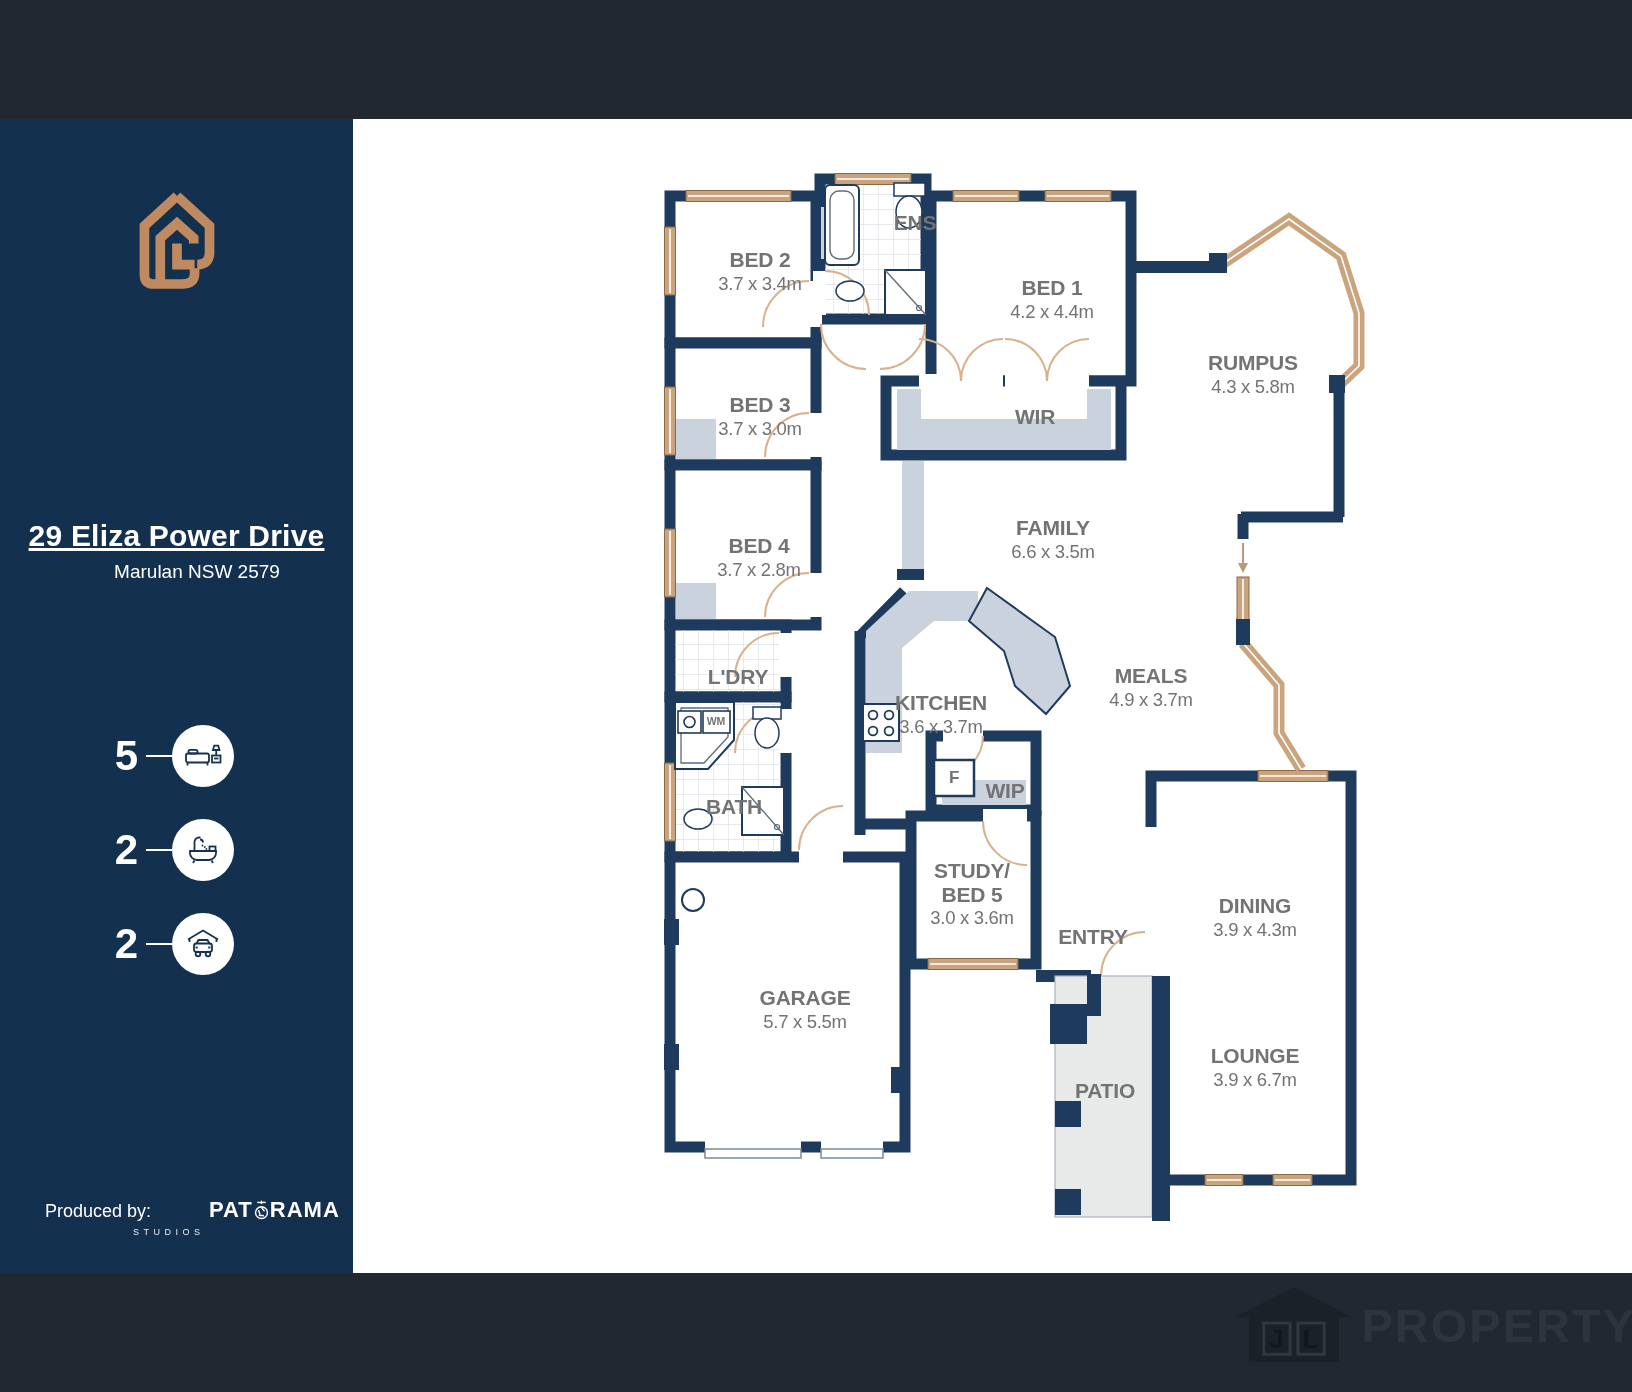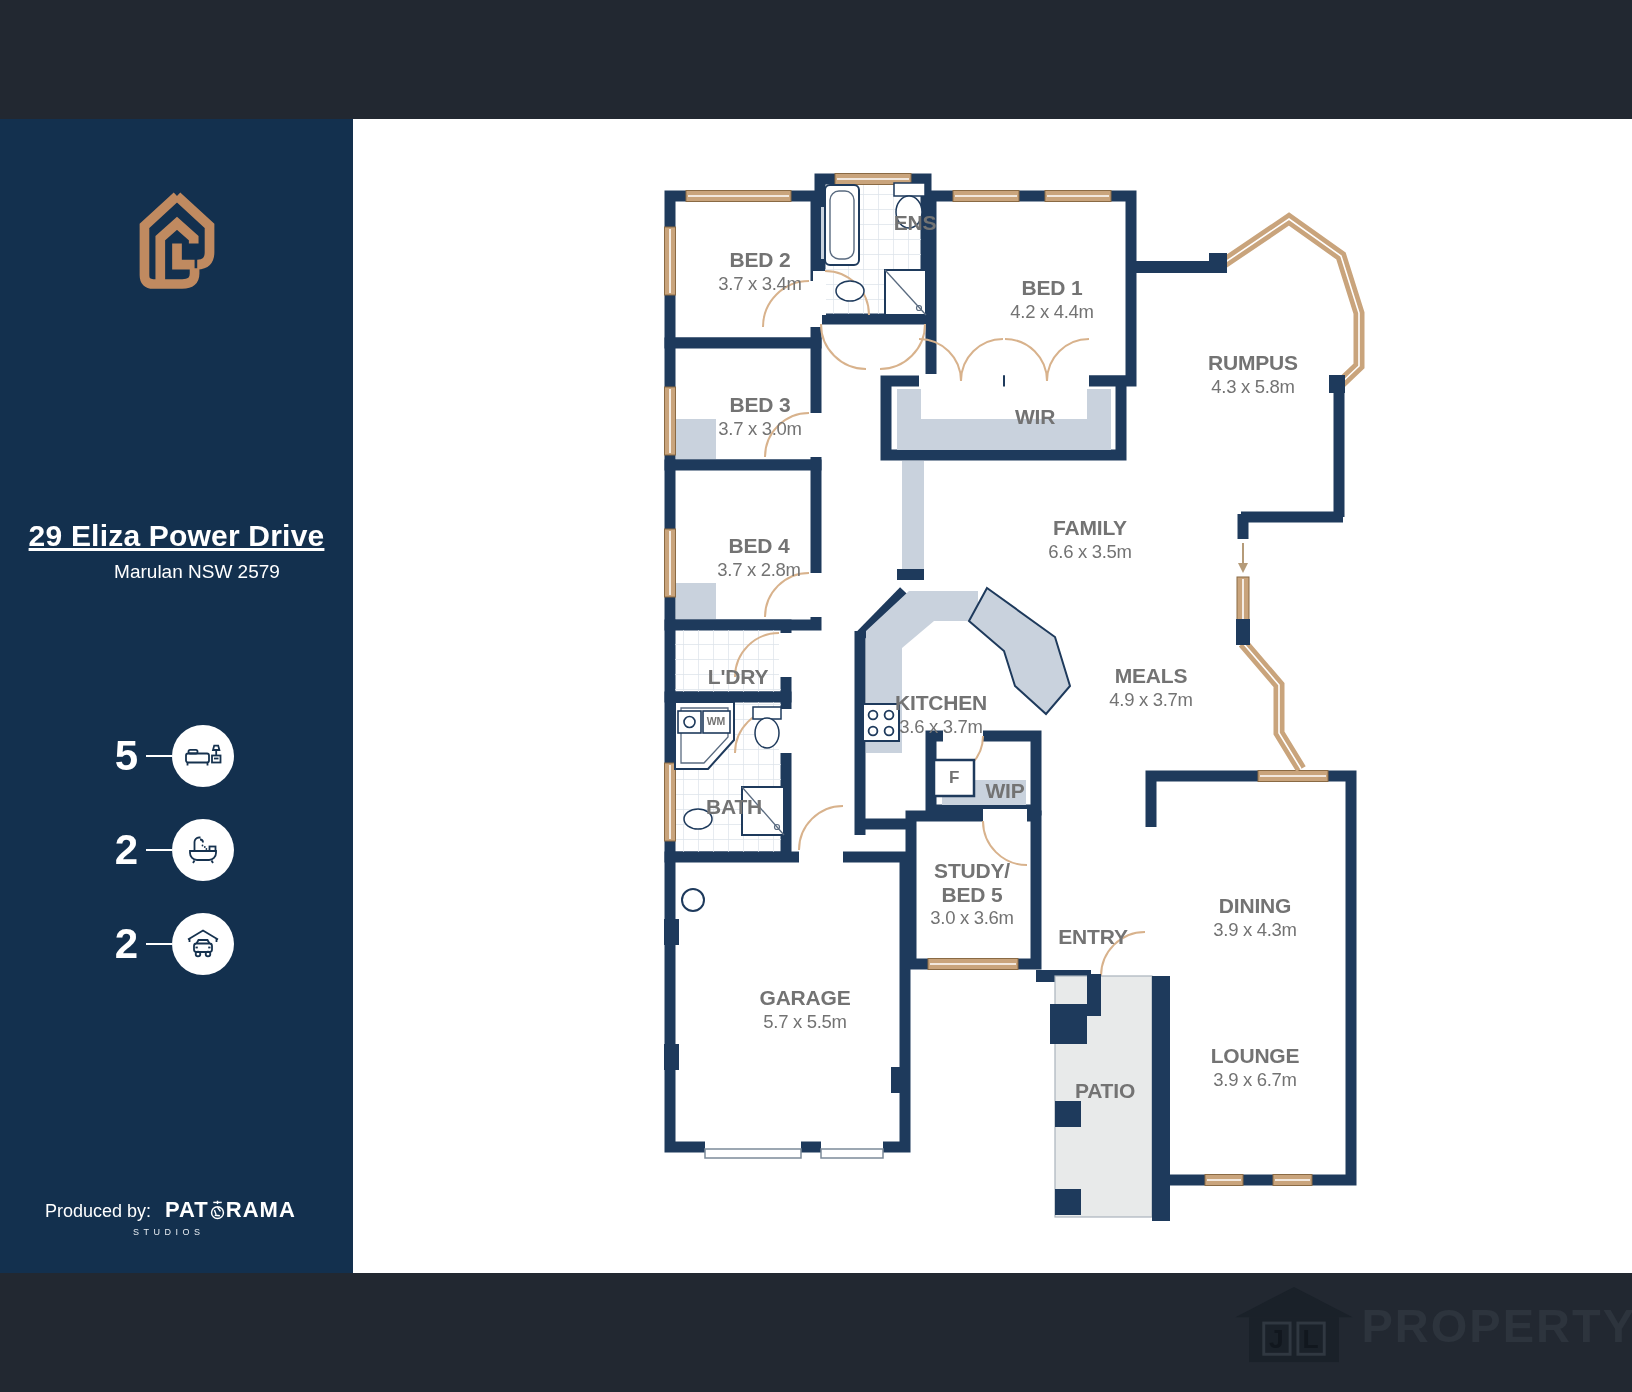--- a/index.html
+++ b/index.html
@@ -11,21 +11,21 @@
   
   #sidebar{position:absolute;left:0;top:119px;width:353px;height:1154px;background:#13304e;color:#fff;}
   #logo{position:absolute;left:131px;top:70px;}
   .addr1{position:absolute;left:0;top:400px;width:353px;text-align:center;font-size:30px;font-weight:700;letter-spacing:.2px;text-decoration:underline;}
   .addr2{position:absolute;left:0;top:442px;width:394px;text-align:center;font-size:19px;font-weight:400;}
   .feat{position:absolute;left:86px;display:flex;align-items:center;}
   .feat .num{width:52px;text-align:right;font-size:42px;font-weight:700;}
   .feat .dash{width:26px;height:0;border-top:2px solid #fff;margin:0 0 0 8px;}
   .feat .circ{width:62px;height:62px;background:#fff;border-radius:50%;margin-left:0px;display:flex;align-items:center;justify-content:center;}
   .disc{position:absolute;left:45px;top:958px;width:266px;font-size:13.5px;line-height:1.55;white-space:pre-line;}
-  .prod{position:absolute;left:45px;top:1078px;display:flex;align-items:baseline;}
+  .prod{position:absolute;left:45px;top:1078px;display:flex;align-items:baseline;gap:44px;}
   .prod .plabel{font-size:18px;margin-right:14px;}
   .wordmark{position:relative;font-size:22px;font-weight:700;letter-spacing:1px;display:flex;align-items:center;}
   .wordsub{position:absolute;left:133px;top:1108px;font-size:9px;letter-spacing:4.5px;color:#e8edf2;}
   
   #plan{position:absolute;left:353px;top:119px;width:1279px;height:1154px;background:#fff;}
   #plan svg{position:absolute;left:0;top:0;}
   .rlabel{position:absolute;transform:translate(-50%,-50%);text-align:center;color:#737373;white-space:nowrap;}
   .rlabel .nm{font-weight:700;font-size:21px;letter-spacing:-.2px;line-height:1.12;}
   .rlabel .dm{font-weight:400;font-size:18.5px;margin-top:1px;letter-spacing:-.3px;}
   .rlabel.small .nm{font-size:10.5px;}
@@ -348,21 +348,21 @@
       <div class="nm">RUMPUS</div>
       <div class="dm">4.3 x 5.8m</div>
     </div>
     <div class="rlabel" style="left:407px;top:297px">
       <div class="nm">BED 3</div>
       <div class="dm">3.7 x 3.0m</div>
     </div>
     <div class="rlabel" style="left:682px;top:298px">
       <div class="nm">WIR</div>
     </div>
-    <div class="rlabel" style="left:737px;top:420px">
+    <div class="rlabel" style="left:700px;top:420px">
       <div class="nm">FAMILY</div>
       <div class="dm">6.6 x 3.5m</div>
     </div>
     <div class="rlabel" style="left:406px;top:438px">
       <div class="nm">BED 4</div>
       <div class="dm">3.7 x 2.8m</div>
     </div>
     <div class="rlabel" style="left:385px;top:558px">
       <div class="nm">L'DRY</div>
     </div>

